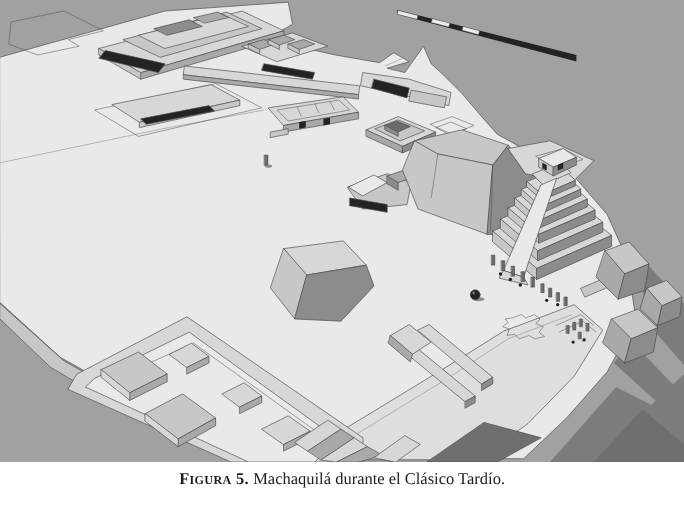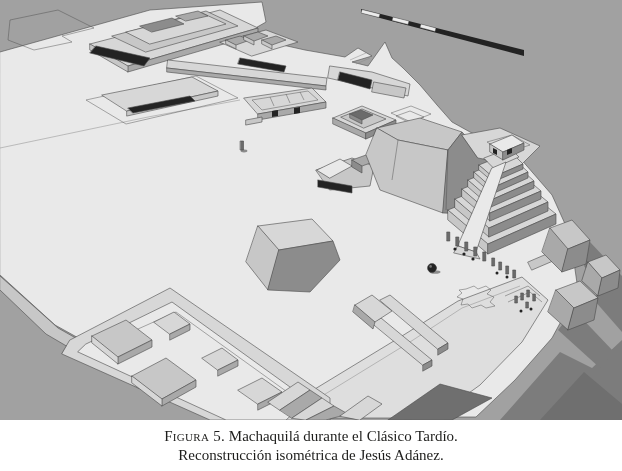--- a/index.html
+++ b/index.html
@@ -26,21 +26,21 @@
   .fRoof{fill:var(--roof-dark,#232323);}
   .fMark{fill:var(--marker-gray,#6b6b6b);}
   .fWhite{fill:var(--segment-white,#ececec);}
   .fNone{fill:none;}
   .caption{
     height:51px;display:flex;flex-direction:column;align-items:center;
     justify-content:flex-start;padding-top:7px;box-sizing:border-box;
     color:var(--caption-text,#1d1d1b);font-size:15px;line-height:19px;
     text-align:center;background:var(--page-bg,#fff);
   }
-  .cap-label{font-variant:small-caps;font-weight:400;letter-spacing:.02em;text-align:right;}
+  .cap-label{font-variant:small-caps;font-weight:700;letter-spacing:.02em;text-align:right;}
 </style>
 </head>
 <body>
 
 <div class="page">
 
 <svg class="iso-figure" viewBox="0 0 622 420" xmlns="http://www.w3.org/2000/svg">
 
   <rect class="fBg" x="0" y="0" width="622" height="420"></rect>
 
@@ -288,18 +288,15 @@
   </g>
 
   <path class="fNone stThin" d="M10,20 L58,10 L94,28 L62,36 L72,42 L34,50 L8,40 Z"></path>
 </svg>
 
 <figcaption class="caption">
   <div>
     <span class="cap-label">Figura 5.</span>
     <span>Machaquilá durante el Clásico Tardío.</span>
   </div>
-  <div>
-    <span>Reconstrucción isométrica de Jesús Adánez.</span>
-  </div>
 </figcaption>
 
 </div>
 
 </body></html>

